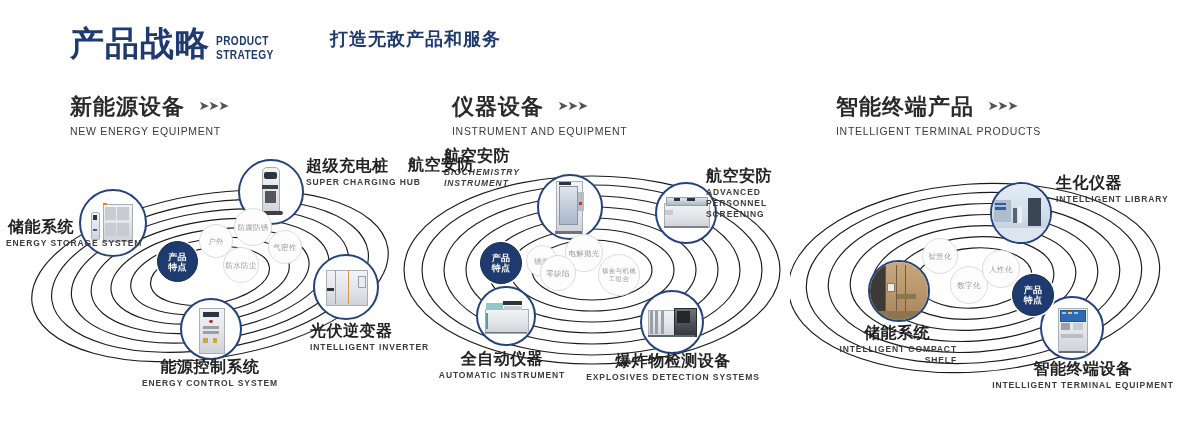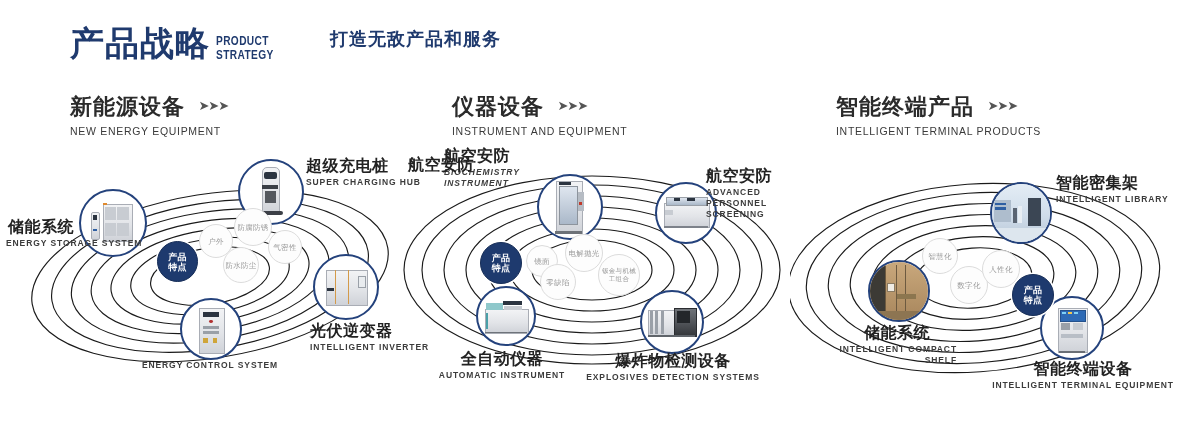--- a/index.html
+++ b/index.html
@@ -275,20 +275,21 @@
       <div class="dev cab" style="left:30%; top:13%; width:40%; height:76%;"></div>
       <div class="dev scr" style="left:36%; top:21%; width:28%; height:9%;"></div>
       <div class="dev" style="left:47%; top:35%; width:6%; height:5%; background:#b03030; border-radius:50%;"></div>
       <div class="dev panel" style="left:36%; top:45%; width:28%; height:5%;"></div>
       <div class="dev panel" style="left:36%; top:54%; width:28%; height:5%;"></div>
       <div class="dev" style="left:37%; top:66%; width:8%; height:9%; background:#cfa53a;"></div>
       <div class="dev" style="left:53%; top:66%; width:8%; height:9%; background:#cfa53a;"></div>
     </div>
   </div>
   <div class="lbl center" style="left:80px; top:208px; width:240px;">
+    <div class="cn">能源控制系统</div>
     <div class="en">ENERGY CONTROL SYSTEM</div>
   </div>
 
   <div class="bubble" style="left:189px; top:74px; width:34px; height:34px;">户外</div>
   <div class="bubble" style="left:224px; top:58px; width:38px; height:38px;">防腐防锈</div>
   <div class="bubble" style="left:213px; top:97px; width:36px; height:36px;">防水防尘</div>
   <div class="bubble" style="left:258px; top:80px; width:34px; height:34px;">气密性</div>
 
   <div class="bubble main" style="left:147px; top:91px; width:41px; height:41px;">
     <span>
@@ -372,21 +373,21 @@
       <div class="dev" style="left:12%; top:78%; width:76%; height:3%; background:#6e737a;"></div>
     </div>
   </div>
   <div class="lbl center" style="left:-6px; top:200px; width:216px;">
     <div class="cn">全自动仪器</div>
     <div class="en">AUTOMATIC INSTRUMENT</div>
   </div>
 
   <div class="bubble" style="left:126px; top:95px; width:32px; height:32px;">镜面</div>
   <div class="bubble" style="left:165px; top:84px; width:38px; height:38px;">电解抛光</div>
-  <div class="bubble" style="left:140px; top:114px; width:36px; height:36px;">零缺陷</div>
+  <div class="bubble" style="left:140px; top:105px; width:36px; height:36px;">零缺陷</div>
   <div class="bubble" style="left:198px; top:104px; width:42px; height:42px; font-size:6.5px; line-height:8px;">钣金与机械工组合</div>
 
   <div class="bubble main" style="left:80px; top:92px; width:42px; height:42px;">
     <span>
       <span>产品</span><br>
       <span>特点</span>
     </span>
   </div>
 </div>
 
@@ -410,21 +411,21 @@
       <div class="dev" style="left:4%; top:28%; width:28%; height:38%; background:#aebdcd;"></div>
       <div class="dev blue-acc" style="left:6%; top:32%; width:18%; height:4%;"></div>
       <div class="dev blue-acc" style="left:6%; top:40%; width:18%; height:4%;"></div>
       <div class="dev" style="left:62%; top:24%; width:22%; height:48%; background:#3b4654;"></div>
       <div class="dev" style="left:44%; top:38%; width:8%; height:30%; background:#e8eef4;"></div>
       <div class="dev" style="left:36%; top:42%; width:7%; height:26%; background:#5a6472;"></div>
       <div class="dev" style="left:0; top:76%; width:100%; height:24%; background:#dde6ee;"></div>
     </div>
   </div>
   <div class="lbl" style="left:266px; top:24px;">
-    <div class="cn">智能密集架</div>
+    <div class="cn">生化仪器</div>
     <div class="en">INTELLIGENT LIBRARY</div>
   </div>
 
   <div class="node" style="left:78px; top:110px; width:62px; height:62px;">
     <div class="photo">
       <div class="dev wood" style="left:0; top:0; width:100%; height:100%;"></div>
       <div class="dev" style="left:0; top:0; width:26%; height:100%; background:#3c3a35;"></div>
       <div class="dev" style="left:26%; top:6%; width:2%; height:80%; background:#6d5a40;"></div>
       <div class="dev" style="left:44%; top:6%; width:2%; height:80%; background:#6d5a40;"></div>
       <div class="dev" style="left:60%; top:6%; width:2%; height:80%; background:#6d5a40;"></div>

